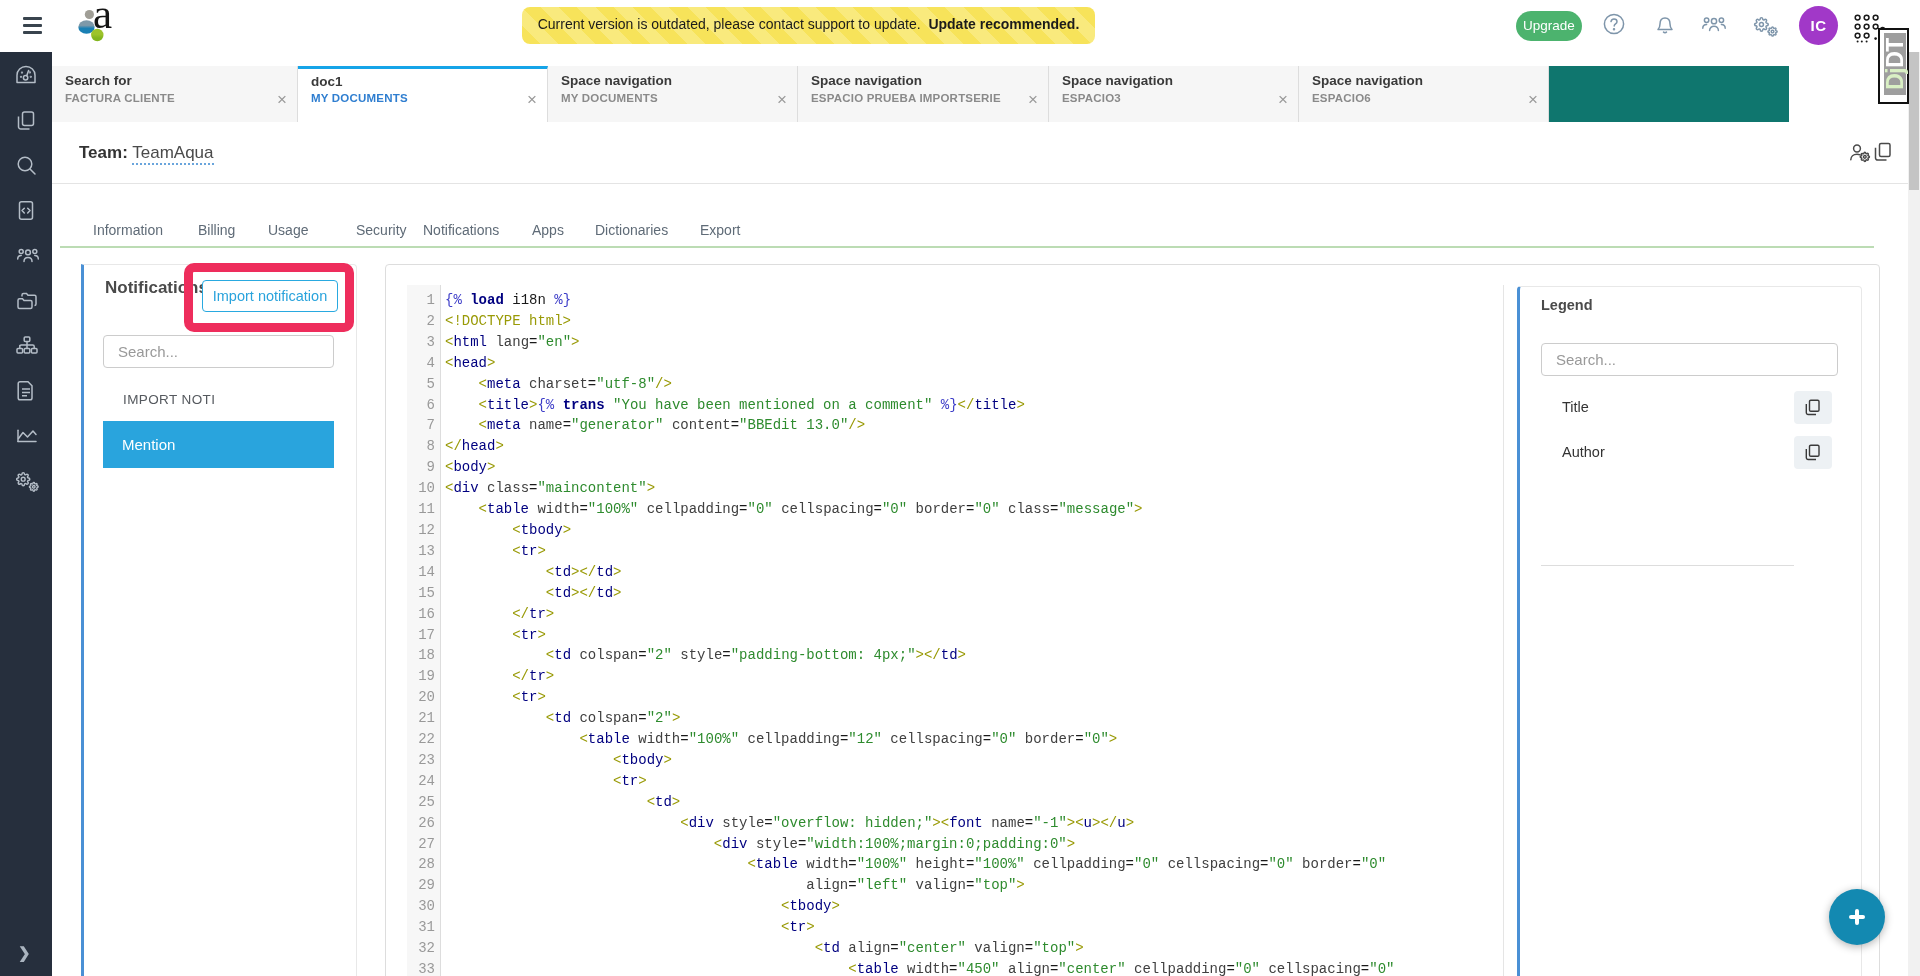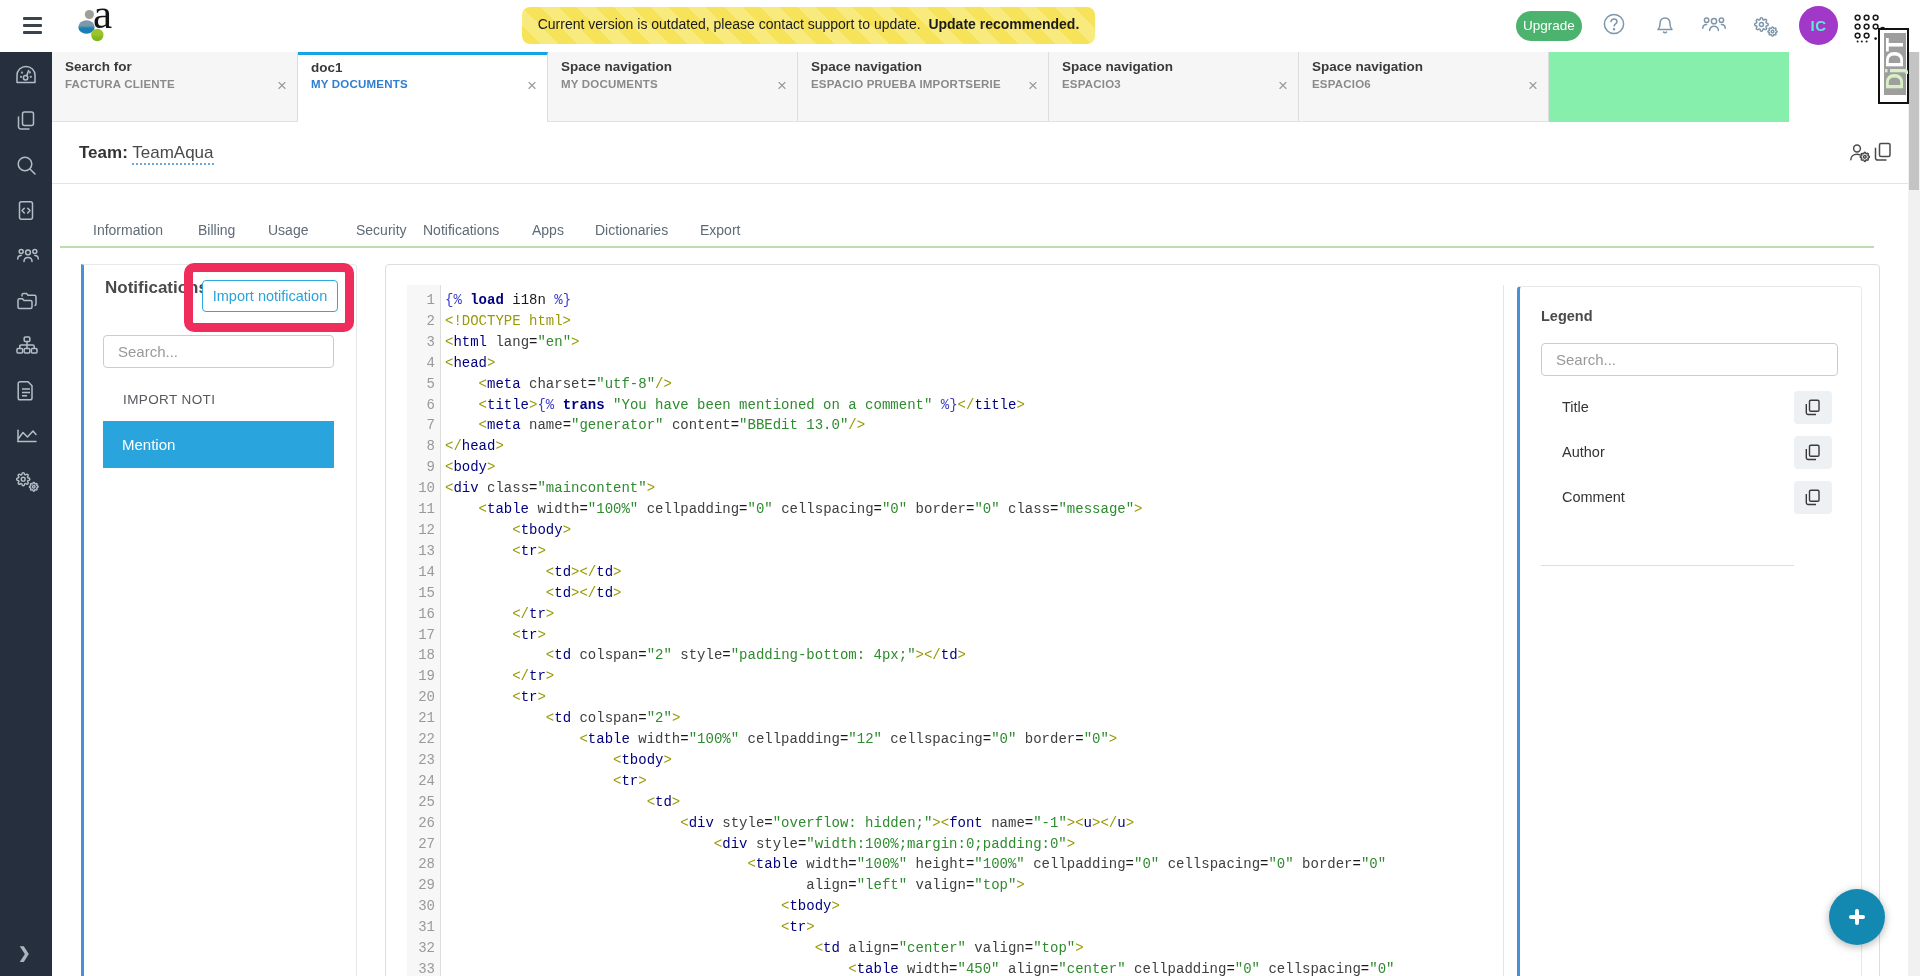--- a/index.html
+++ b/index.html
@@ -12,37 +12,37 @@
 
 #banner{position:absolute;left:522px;top:7px;width:573px;height:37px;border-radius:8px;
   background:repeating-linear-gradient(45deg,#f7e35a 0 13px,#f9ea7d 13px 26px);
   color:#1b1b1b;font-size:14px;text-align:center;line-height:35px;white-space:nowrap}
 #banner b{font-weight:bold}
 
 #upgrade{position:absolute;left:1516px;top:11px;width:66px;height:30px;border-radius:15px;
   background:#4cb36e;color:#fff;font-size:13.5px;text-align:center;line-height:30px}
 .hic{position:absolute;top:13px}
 #avatar{position:absolute;left:1799px;top:6px;width:39px;height:39px;border-radius:50%;
-  background:#a138c8;color:#5eead4;font-size:15px;font-weight:bold;text-align:center;line-height:39px;letter-spacing:.5px}
+  background:#a138c8;color:#ffffff;font-size:15px;font-weight:bold;text-align:center;line-height:39px;letter-spacing:.5px}
 
 #djdt{position:absolute;left:1878px;top:28px;width:31px;height:76px;background:#fff;
   border:2px solid #111;z-index:40}
 #djdt .in{position:absolute;left:4px;top:3px;right:1px;bottom:7px;background:#9e9e9e}
 #djdt .tx{position:absolute;left:50%;top:50%;transform:translate(-50%,-50%) rotate(-90deg);
   font-size:23px;font-weight:bold;letter-spacing:-0.5px;white-space:nowrap;font-family:"Liberation Sans",sans-serif}
 #djdt .g{color:#d9f0c4}#djdt .w{color:#fff}
 
 #sbar{position:absolute;left:1908px;top:52px;width:12px;height:924px;background:#f1f1f1;z-index:25}
 #sthumb{position:absolute;left:1px;top:0;width:10px;height:138px;background:#c4c4c4;border-radius:0px}
 
 #side{position:absolute;left:0;top:52px;width:52px;height:924px;background:#262f3d;z-index:20}
 #side svg{position:absolute;left:16px}
 #side .chev{position:absolute;left:18px;top:892px;color:#aab4bf;font-size:15px;font-weight:bold}
 
-#tstrip{position:absolute;left:52px;top:52px;width:1737px;height:70px;background:#86efac}
+#tstrip{position:absolute;left:52px;top:66px;width:1737px;height:70px;background:#0f766e}
 .ttab{position:absolute;top:0;height:70px;background:#f6f6f6;border-right:1px solid #ddd;border-bottom:1px solid #e2e2e2}
 .ttab .t1{position:absolute;left:13px;top:6.5px;font-size:13.5px;font-weight:bold;color:#3a3a3a}
 .ttab .t2{position:absolute;left:13px;top:26px;font-size:11.5px;font-weight:bold;color:#8a8a8a;letter-spacing:.2px}
 .ttab .x{position:absolute;right:10px;top:24px;font-size:17px;color:#9a9a9a}
 .ttab.act{background:#fff;border-top:3px solid #15a4e8;border-bottom:0}
 .ttab.act .t1{top:4.5px}
 .ttab.act .x{top:21px}
 .ttab.act .t2{top:23px;color:#2f7ed0}
 
 #teambar{position:absolute;left:52px;top:122px;width:1868px;height:62px;background:#fff;border-bottom:1px solid #e4e4e4}
@@ -83,21 +83,21 @@
 #cm i{font-style:normal}
 #cm .b{color:#999a06}
 #cm .t{color:#000080}
 #cm .a{color:#404040}
 #cm .s{color:#2e8b2e}
 #cm .k{color:#000080;font-weight:bold}
 #cm .d{color:#3c3cc8}
 
 #legend{position:absolute;left:1131px;top:21px;width:345px;height:699px;background:#fff;
   border:1px solid #e8e8e8;border-left:3px solid #4a90d5;border-radius:4px 4px 0 0}
-#legend .hd{position:absolute;left:21px;top:21px;font-size:14.5px;font-weight:bold;color:#4a4a4a}
+#legend .hd{position:absolute;left:21px;top:10px;font-size:14.5px;font-weight:bold;color:#4a4a4a}
 #lgsearch{position:absolute;left:21px;top:56px;width:297px;height:33px;border:1px solid #ccc;border-radius:4px;
   color:#999;font-size:15px;line-height:31px;padding-left:14px;background:#fff}
 .lgrow{position:absolute;left:21px;width:297px;height:33px}
 .lgrow .lb{position:absolute;left:21px;top:8px;font-size:14.5px;color:#333}
 .lgrow .cbtn{position:absolute;right:6px;top:0;width:38px;height:33px;background:#edf1f4;border-radius:4px}
 .lgrow .cbtn svg{position:absolute;left:11px;top:8px}
 #lgdiv{position:absolute;left:21px;top:278px;width:253px;height:1px;background:#ddd}
 
 #fab{position:absolute;left:1829px;top:889px;width:56px;height:56px;border-radius:50%;background:#1389b1;
   box-shadow:0 2px 8px rgba(0,0,0,.3);z-index:45}
@@ -399,28 +399,19 @@
       </div>
     <div class="lgrow" style="top:149px">
         <div class="lb">Author</div>
         <div class="cbtn">
       <svg width="16" height="17" viewBox="0 0 16 17" fill="none" stroke="#3a3a3a" stroke-width="1.4">
         <rect x="4.5" y="1.2" width="9.5" height="11" rx="1.3"></rect>
         <path d="M11 15.5H3.2A1.9 1.9 0 0 1 1.3 13.6V4.9"></path>
       </svg>
         </div>
       </div>
-    <div class="lgrow" style="top:194px">
-        <div class="lb">Comment</div>
-        <div class="cbtn">
-      <svg width="16" height="17" viewBox="0 0 16 17" fill="none" stroke="#3a3a3a" stroke-width="1.4">
-        <rect x="4.5" y="1.2" width="9.5" height="11" rx="1.3"></rect>
-        <path d="M11 15.5H3.2A1.9 1.9 0 0 1 1.3 13.6V4.9"></path>
-      </svg>
-        </div>
-      </div>
     <div id="lgdiv"></div>
   </div>
 </div>
 <div id="fab">
     <div class="ph"></div>
     <div class="pv"></div>
   </div>
 
 </body></html>

